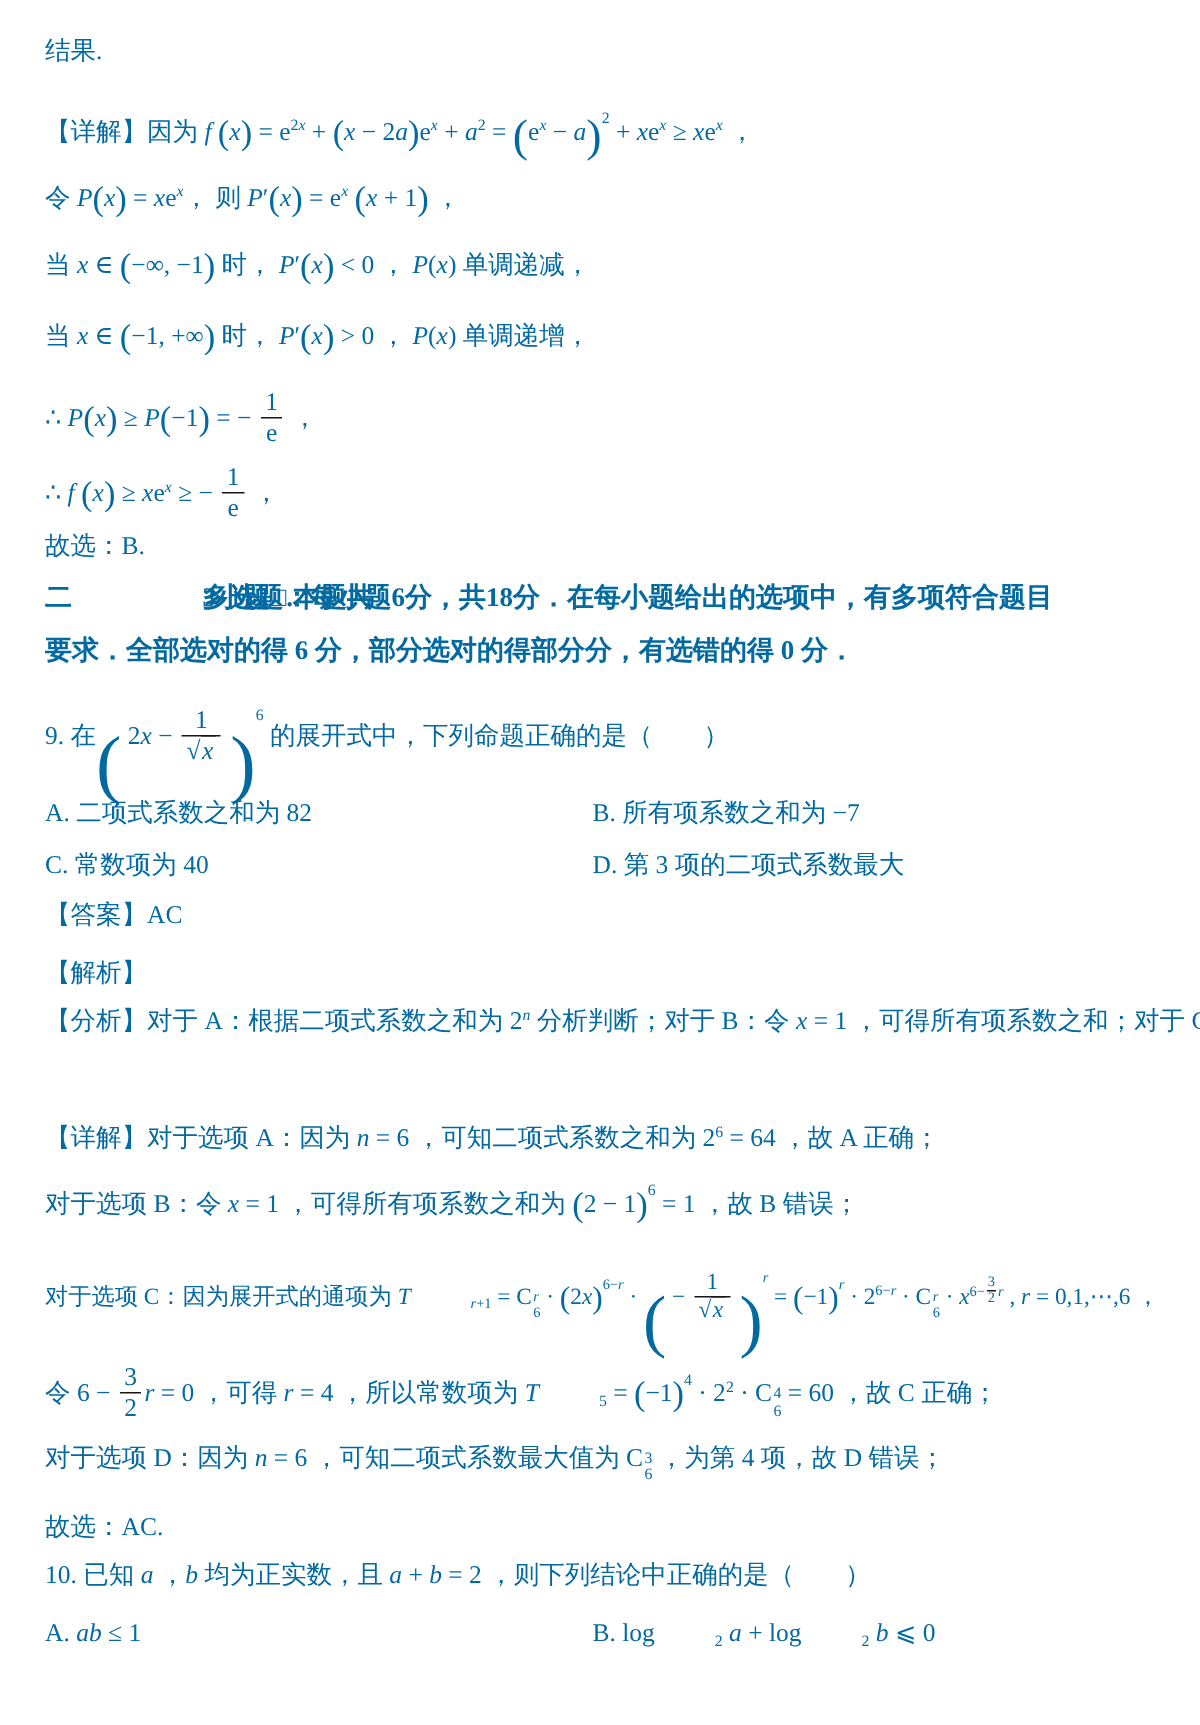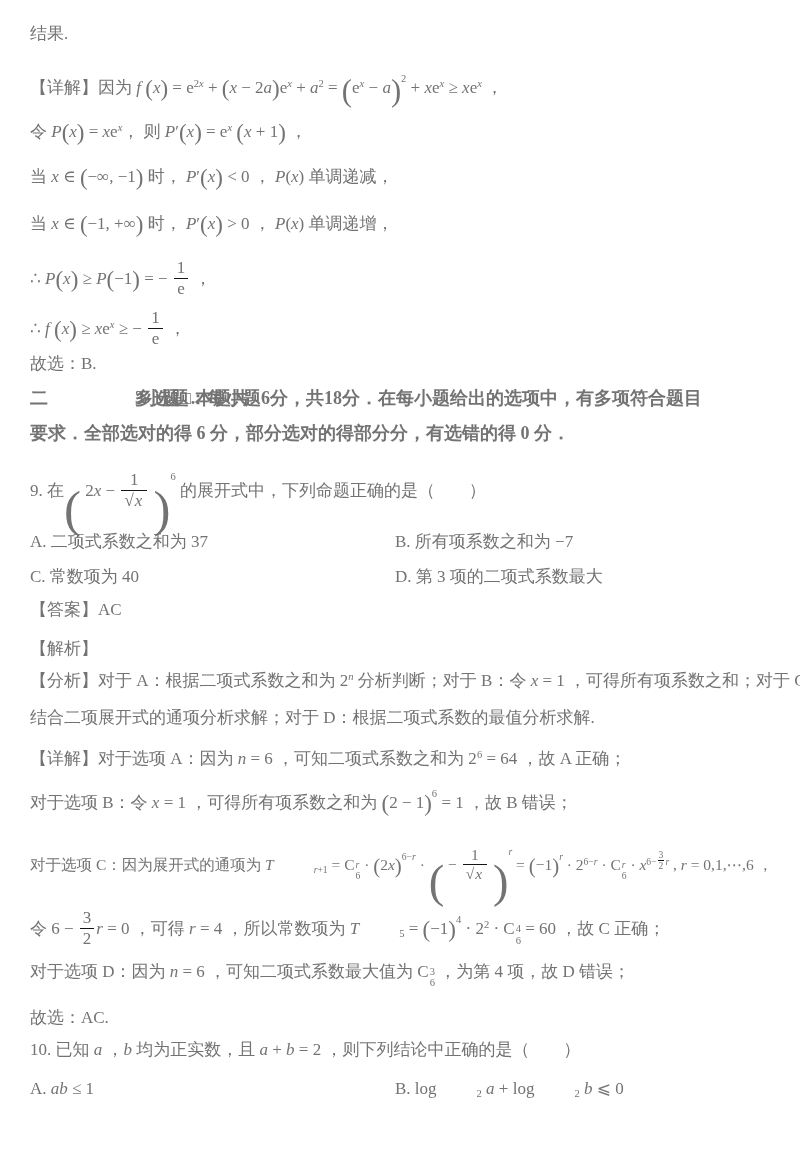--- a/index.html
+++ b/index.html
@@ -1,20 +1,20 @@
 <!DOCTYPE html>
 <html><head>
 <meta charset="utf-8">
 <style>
   html,body{margin:0;padding:0;background:#fff;}
   .page{
     position:relative;
     width:800px;height:1150px;
     background:#ffffff;
-    color:#737373;
+    color:#0369a1;
     font-family:"Liberation Serif","DejaVu Serif",serif;
     overflow:hidden;
   }
   .row{
     position:absolute;
     left:30px;right:8px;
     font-size:17px;
     line-height:1.45;
     white-space:nowrap;
   }
@@ -65,32 +65,31 @@
   <div class="row" style="top:352px">故选：B.</div>
 
   <div class="row bold" style="top:385px">
     <span>二</span><span class="ovwrap"><span class="ov1">多选题：每小题6分，共18分．在每小题给出的选项中，有多项符合题目</span><span class="ov2">3小题□.本题共</span></span>
   </div>
   <div class="row bold" style="top:420px">要求．全部选对的得 6 分，部分选对的得部分分，有选错的得 0 分．</div>
 
   <div class="row" style="top:470px">9. 在<span class="bp p3">(</span> 2<i>x</i> − <span class="frac"><span class="num">1</span><span class="den"><span class="sq">√<span class="sqb"><i>x</i></span></span></span></span> <span class="bp p3">)</span><sup class="hi2">6</sup> 的展开式中，下列命题正确的是（　　）</div>
 
   <div class="row" style="top:530px">
-    <span>A. 二项式系数之和为 37</span>
+    <span>A. 二项式系数之和为 82</span>
     <span class="col2">B. 所有项系数之和为 −7</span>
   </div>
   <div class="row" style="top:565px">
     <span>C. 常数项为 40</span>
     <span class="col2">D. 第 3 项的二项式系数最大</span>
   </div>
 
   <div class="row" style="top:598px">【答案】AC</div>
   <div class="row" style="top:637px">【解析】</div>
   <div class="row" style="top:669px">【分析】对于 A：根据二项式系数之和为 2<sup><i>n</i></sup> 分析判断；对于 B：令 <i>x</i> = 1 ，可得所有项系数之和；对于 C：</div>
-  <div class="row" style="top:706px">结合二项展开式的通项分析求解；对于 D：根据二项式系数的最值分析求解.</div>
   <div class="row" style="top:747px">【详解】对于选项 A：因为 <i>n</i> = 6 ，可知二项式系数之和为 2<sup>6</sup> = 64 ，故 A 正确；</div>
   <div class="row" style="top:791px">对于选项 B：令 <i>x</i> = 1 ，可得所有项系数之和为 <span class="bp p1">(</span>2 − 1<span class="bp p1">)</span><sup class="hi">6</sup> = 1 ，故 B 错误；</div>
   <div class="row tight" style="top:846px">对于选项 C：因为展开式的通项为 <i>T</i><sub><i>r</i>+1</sub> = C<span class="cnk"><span><i>r</i></span><span>6</span></span> · <span class="bp p1">(</span>2<i>x</i><span class="bp p1">)</span><sup class="hi">6−<i>r</i></sup> · <span class="bp p3">(</span> − <span class="frac"><span class="num">1</span><span class="den"><span class="sq">√<span class="sqb"><i>x</i></span></span></span></span> <span class="bp p3">)</span><sup class="hi2"><i>r</i></sup> = <span class="bp p1">(</span>−1<span class="bp p1">)</span><sup class="hi"><i>r</i></sup> · 2<sup>6−<i>r</i></sup> · C<span class="cnk"><span><i>r</i></span><span>6</span></span> · <i>x</i><sup>6−<span class="mfrac"><span class="num">3</span><span class="den">2</span></span><i>r</i></sup> , <i>r</i> = 0,1,⋯,6 ，</div>
   <div class="row" style="top:908px">令 6 − <span class="frac"><span class="num">3</span><span class="den">2</span></span><i>r</i> = 0 ，可得 <i>r</i> = 4 ，所以常数项为 <i>T</i><sub>5</sub> = <span class="bp p1">(</span>−1<span class="bp p1">)</span><sup class="hi">4</sup> · 2<sup>2</sup> · C<span class="cnk"><span>4</span><span>6</span></span> = 60 ，故 C 正确；</div>
   <div class="row" style="top:960px">对于选项 D：因为 <i>n</i> = 6 ，可知二项式系数最大值为 C<span class="cnk"><span>3</span><span>6</span></span> ，为第 4 项，故 D 错误；</div>
   <div class="row" style="top:1006px">故选：AC.</div>
 
   <div class="row" style="top:1038px">10. 已知 <i>a</i> ，<i>b</i> 均为正实数，且 <i>a</i> + <i>b</i> = 2 ，则下列结论中正确的是（　　）</div>
   <div class="row" style="top:1077px">
     <span>A. <i>ab</i> ≤ 1</span>

